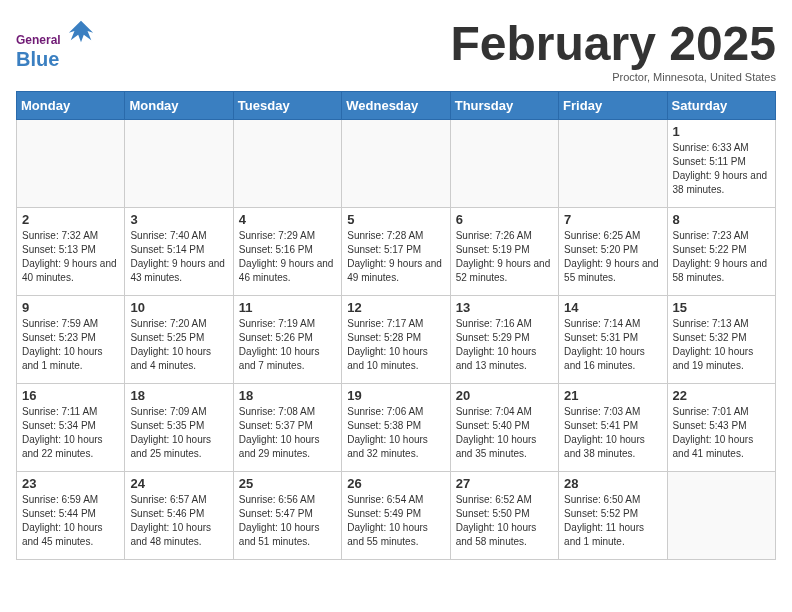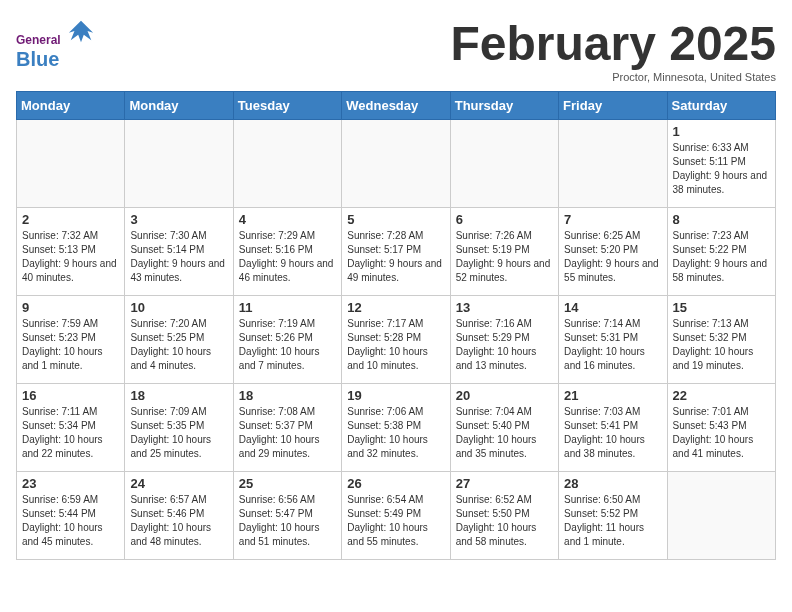--- a/index.html
+++ b/index.html
@@ -136,21 +136,21 @@
       </tr>
       <tr class="week-row">
         <td class="day-cell">
           <div class="day-number">2</div>
           <div class="day-info">Sunrise: 7:32 AM
 Sunset: 5:13 PM
 Daylight: 9 hours and 40 minutes.</div>
         </td>
         <td class="day-cell">
           <div class="day-number">3</div>
-          <div class="day-info">Sunrise: 7:30 AM
+          <div class="day-info">Sunrise: 7:40 AM
 Sunset: 5:14 PM
 Daylight: 9 hours and 43 minutes.</div>
         </td>
         <td class="day-cell">
           <div class="day-number">4</div>
           <div class="day-info">Sunrise: 7:29 AM
 Sunset: 5:16 PM
 Daylight: 9 hours and 46 minutes.</div>
         </td>
         <td class="day-cell">

